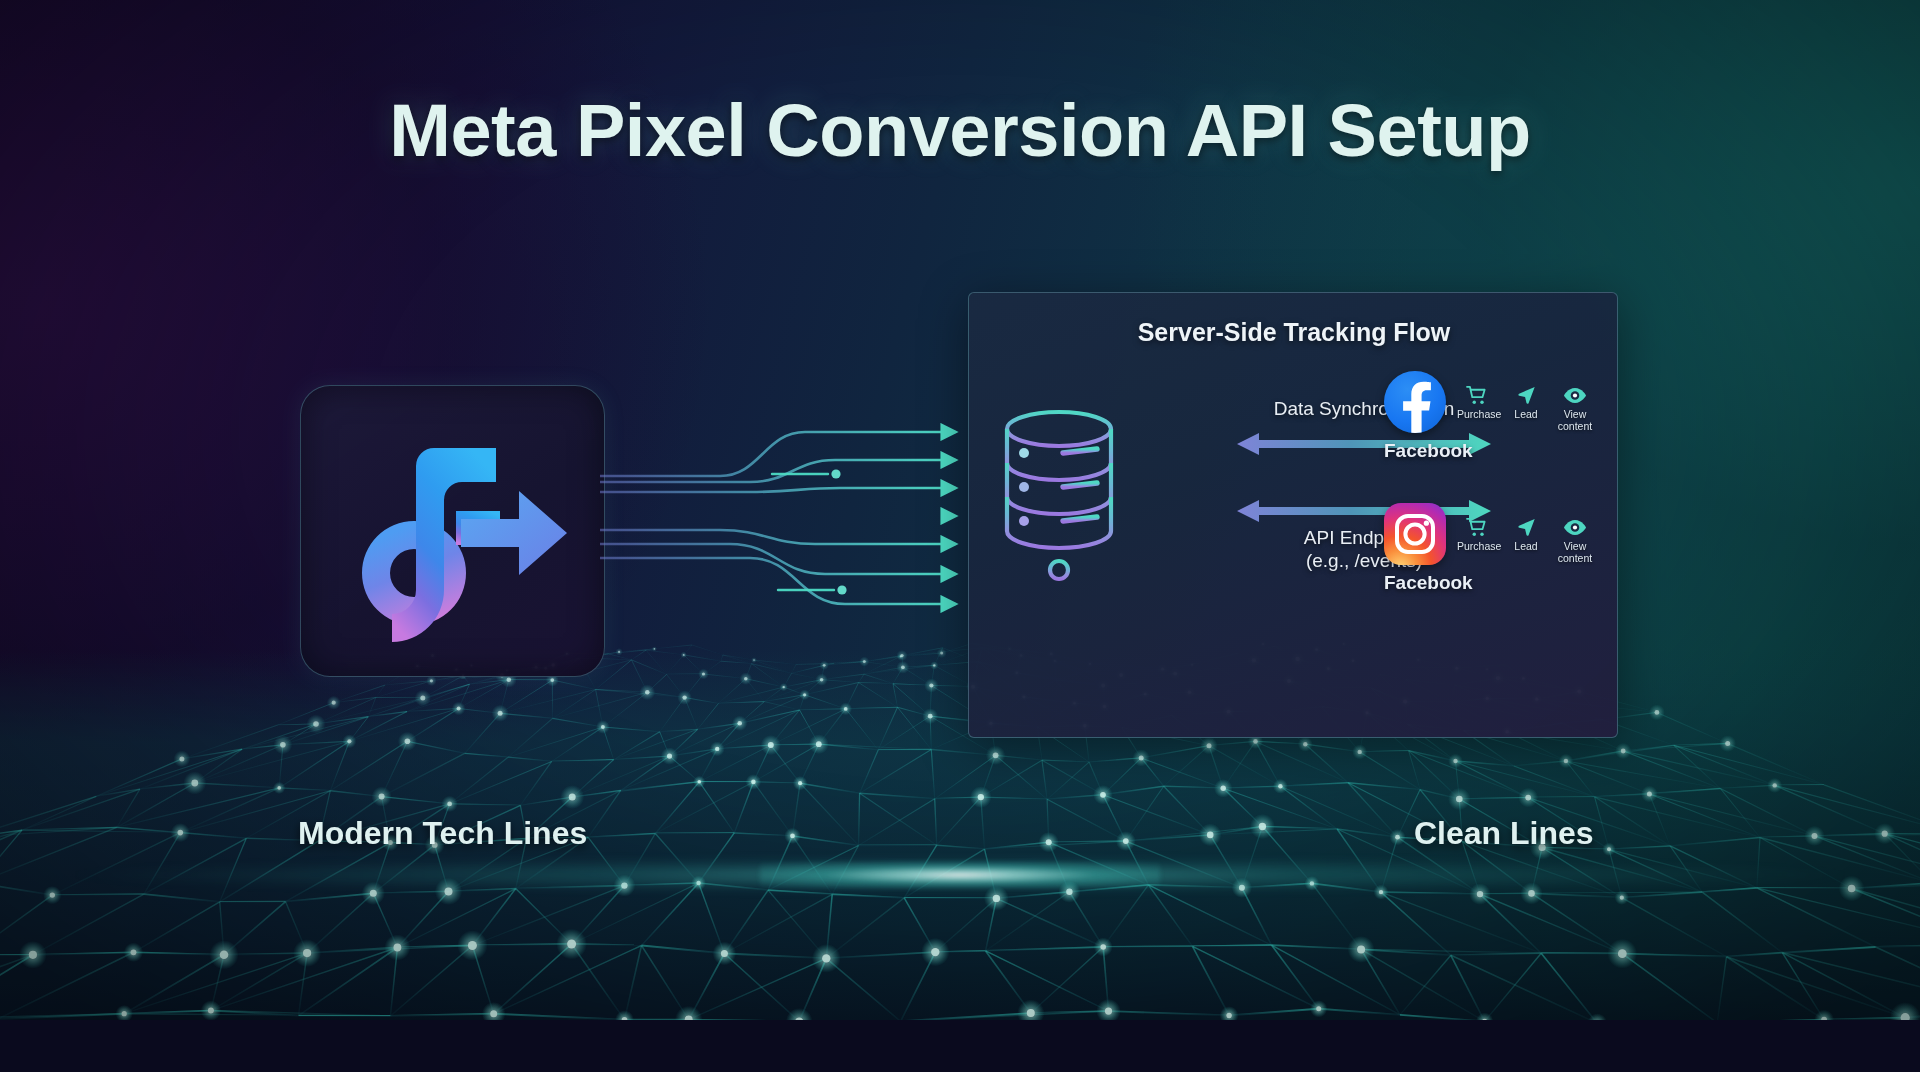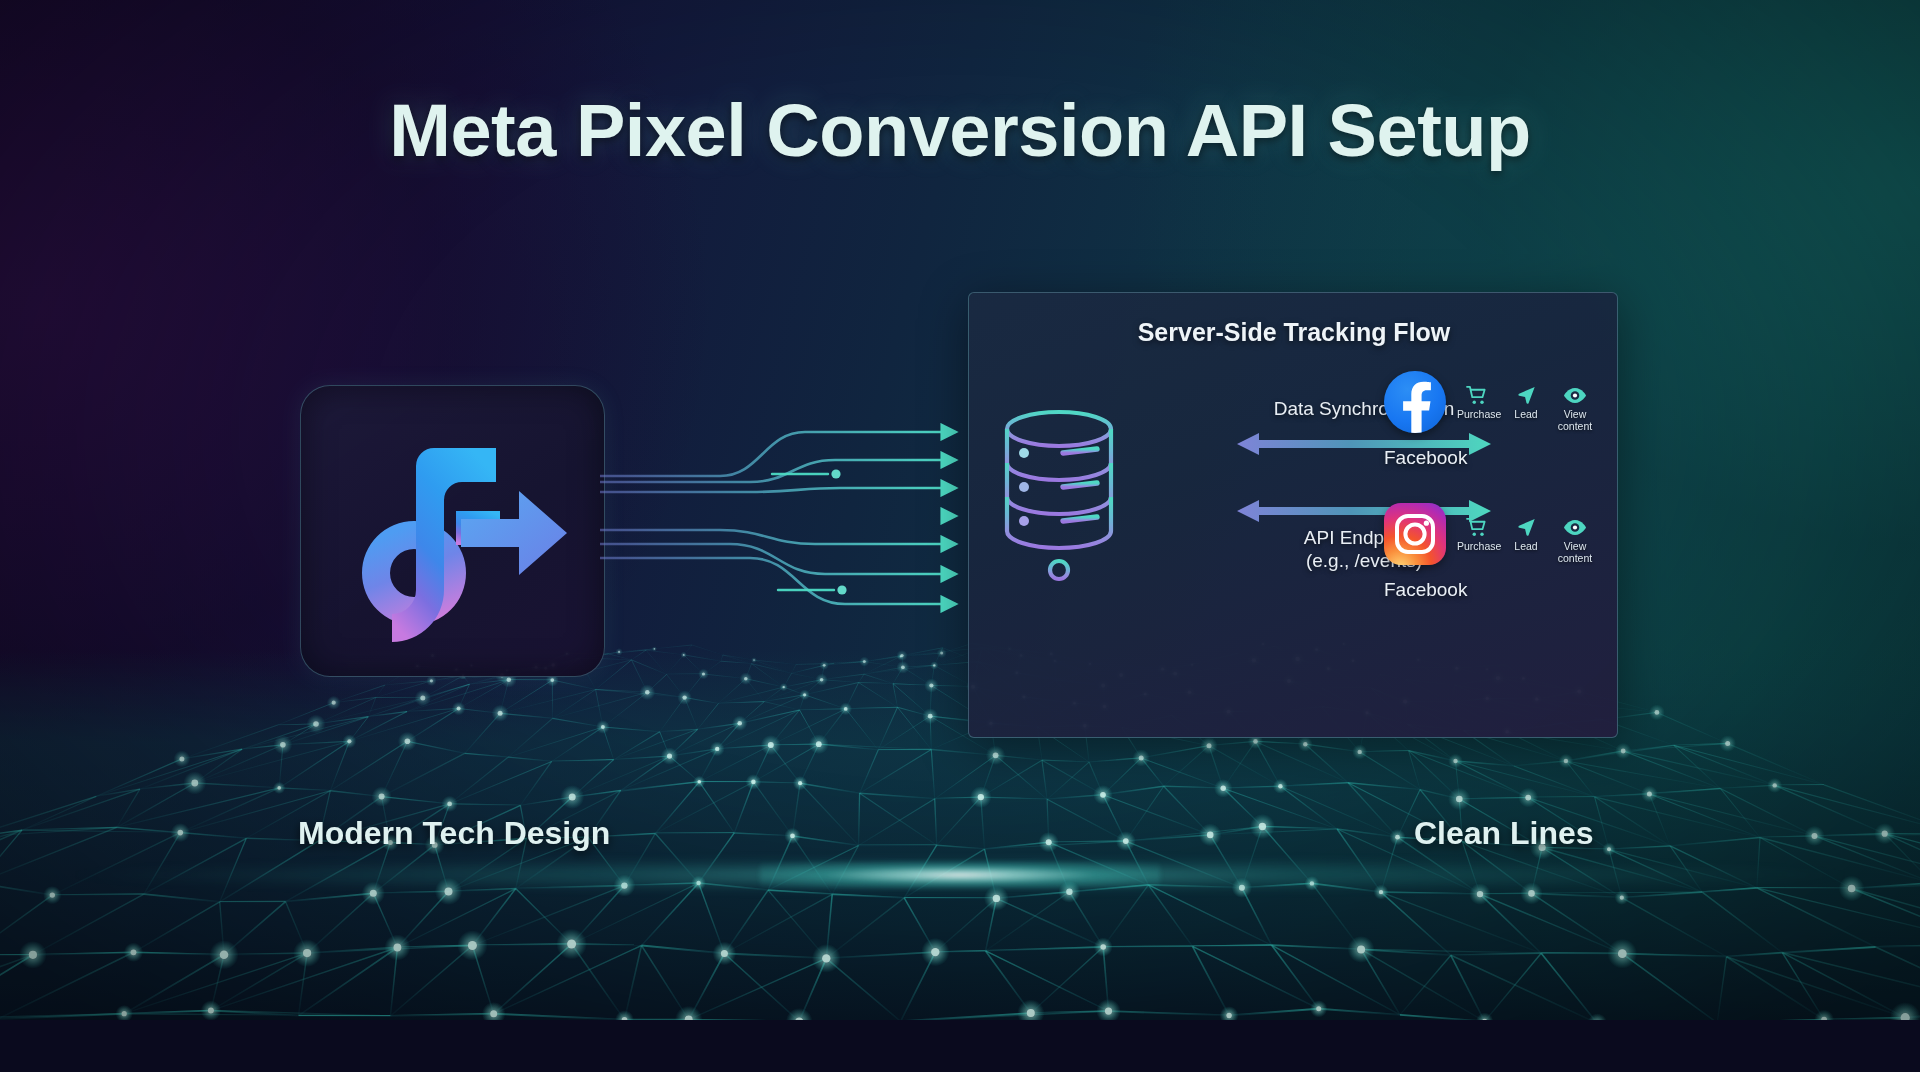--- a/index.html
+++ b/index.html
@@ -80,23 +80,24 @@
   #lbl-api  { top:28px; }
 
   
   .platform { position:absolute; }
   #platform-facebook  { left:415px; top:78px; }
   #platform-instagram { left:415px; top:210px; }
 
   .plat-row { display:flex; align-items:flex-start; }
   .plat-logo { width:62px; height:62px; flex:none; position:relative; }
   .plat-name {
-    margin-top:14px; width:62px; text-align:left;
+    margin-top:7px; width:62px; text-align:left;
     font-size:19px; color:#eaf0f6; white-space:nowrap;
     text-shadow:0 2px 5px rgba(0,0,0,0.6);
+    font-weight:bold;
   }
   .events { display:flex; gap:9px; margin-left:11px; padding-top:13px; }
   .event { width:40px; text-align:center; }
   .event-ico { height:22px; display:flex; align-items:center; justify-content:center; }
   .event-lbl {
     margin-top:3px; font-size:10.5px; color:#dde7ef; line-height:1.12;
     white-space:pre-line;
     text-shadow:0 1px 3px rgba(0,0,0,0.7);
   }
 
@@ -1721,16 +1722,16 @@
             <div class="event-lbl">View
 content</div>
           </div>
         </div>
       </div>
       <div class="plat-name">Facebook</div>
     </div>
 
   </div>
 
-  <div class="caption" id="caption-left">Modern Tech Design</div>
+  <div class="caption" id="caption-left">Modern Tech Lines</div>
   <div class="caption" id="caption-right">Clean Lines</div>
 
 </div>
 
 </body></html>

